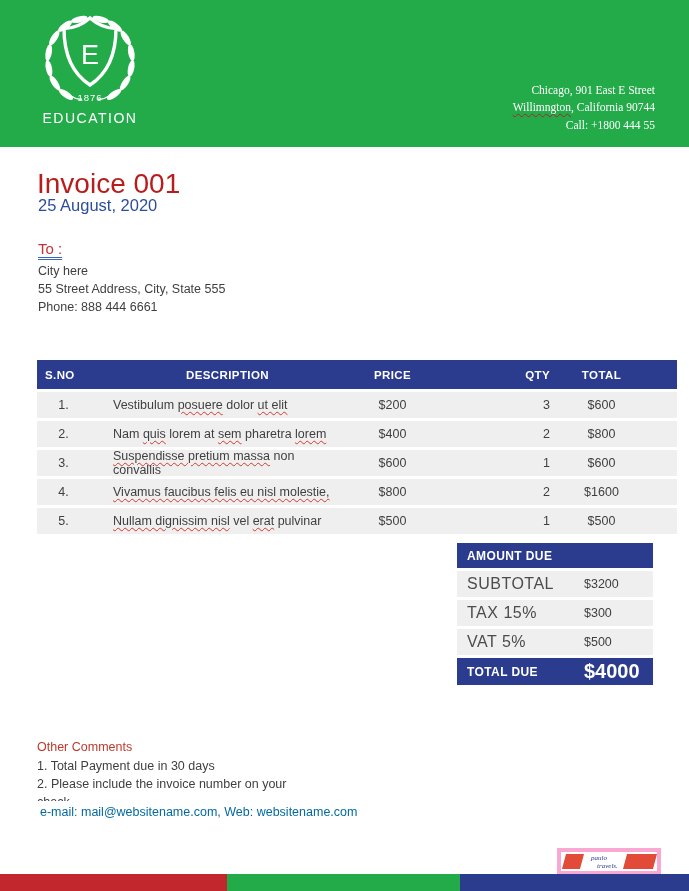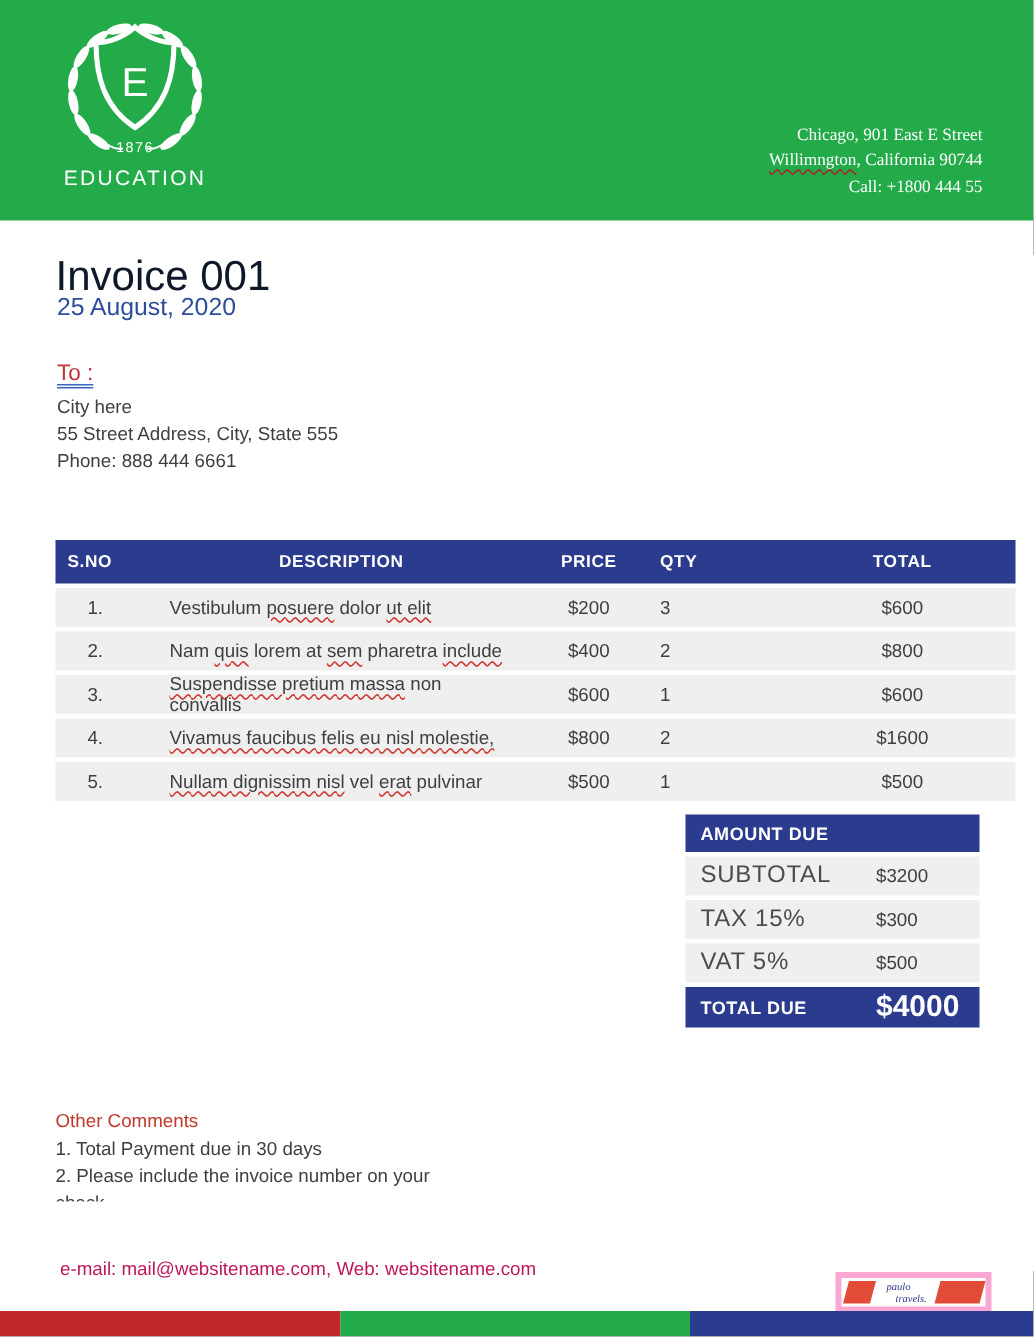--- a/index.html
+++ b/index.html
@@ -14,59 +14,59 @@
   .logo-wrap { position:absolute; left:38px; top:6px; width:104px; text-align:center; }
   .brand { position:absolute; left:38px; top:110px; width:104px; text-align:center;
            color:#fff; font-size:14px; letter-spacing:1.5px; }
   .hdr-addr { position:absolute; right:34px; bottom:13px; text-align:right;
               color:#fff; font-size:11.5px; line-height:17.5px;font-family:Liberation Serif, serif; }
   .sq  { text-decoration-line:underline; text-decoration-style:wavy;
          text-decoration-color:#cf3a31; text-decoration-thickness:1px; text-underline-offset:2px; }
   .sq-dark { text-decoration-line:underline; text-decoration-style:wavy;
          text-decoration-color:#a3272d; text-decoration-thickness:1px; text-underline-offset:2px; }
   
-  .inv-title { position:absolute; left:37px; top:168px; font-size:28px; color:#0f172a; }
+  .inv-title { position:absolute; left:37px; top:168px; font-size:28px; color:#b91c1c; }
   .inv-date  { position:absolute; left:38px; top:196px; font-size:16.5px; color:#2d4d9b; }
   .to-label  { position:absolute; left:38px; top:240px; font-size:15px; color:#c23338;
                text-decoration-line:underline; text-decoration-style:double;
                text-decoration-color:#3a66c0; text-decoration-thickness:1px; text-underline-offset:3px; }
   .bill-block { position:absolute; left:38px; top:262px; font-size:12.5px; line-height:18.2px; color:#3f3f3f; }
   
   .tbl { position:absolute; left:37px; top:360px; width:640px; }
   .tbl-head { display:flex; height:29px; background:#2b3b8e; color:#fff;
               font-size:11.5px; font-weight:700; letter-spacing:0.4px; align-items:center; }
   .tbl-row  { display:flex; height:26px; background:#efefef; margin-top:3px;
               font-size:12.5px; align-items:center; color:#3f3f3f; }
   .c-sno  { width:73px;  text-align:center; }
   .tbl-head .c-sno { text-align:left; padding-left:8px; }
   .tbl-row  .c-sno { padding-right:20px; }
   .c-desc { width:235px; text-align:left; padding-left:3px; }
   .tbl-head .c-desc { text-align:center; padding-left:0; }
   .c-price{ width:95px;  text-align:center; }
-  .c-qty  { width:110px; text-align:left; }
+  .c-qty  { width:110px; text-align:right; }
   .c-total{ width:103px; text-align:center; }
   
   .sum { position:absolute; left:457px; top:543px; width:196px; }
   .sum-head { height:25px; background:#2b3b8e; color:#fff; display:flex; align-items:center;
               padding-left:10px; font-size:12px; font-weight:700; letter-spacing:0.4px; }
   .sum-row  { position:relative; height:26px; background:#efefef; margin-top:3px;
               display:flex; align-items:center; }
   .sum-row .lbl { padding-left:10px; font-size:16px; letter-spacing:0.5px; color:#4c4c4c; }
   .sum-row .val { position:absolute; left:127px; font-size:12.5px; color:#3f3f3f; }
   .sum-total { position:relative; height:27px; background:#2b3b8e; margin-top:3px;
                display:flex; align-items:center; }
   .sum-total .lbl { padding-left:10px; font-size:12px; font-weight:700; letter-spacing:0.4px; color:#fff; }
   .sum-total .val { position:absolute; left:127px; font-size:20px; font-weight:700; color:#fff; }
   
   .comments { position:absolute; left:37px; top:740px; font-size:12.5px; }
   .comments .c-title { color:#c0392b; margin-bottom:5px; }
   .comments .c-item  { margin-top:4px; line-height:14px; color:#3f3f3f; }
   .comments .c-clip  { height:6px; overflow:hidden; margin-top:4px; color:#3f3f3f; }
   
-  .contact { position:absolute; left:40px; top:839px; font-size:12.5px; color:#be185d; }
+  .contact { position:absolute; left:40px; top:805px; font-size:12.5px; color:#0369a1; }
   .plogo { position:absolute; left:557px; top:848px; width:104px; height:27px;
            background:#fff; border:4px solid #f9a8d4; overflow:hidden; }
   .plogo .shape { position:absolute; top:2px; bottom:2px; background:#e14b38; transform:skewX(-15deg); }
   .plogo .s-left  { left:3px;  width:18px; }
   .plogo .s-right { right:2px; width:30px; }
   .plogo .t { position:absolute; color:#2c3a8c; font-family:"Liberation Serif", serif;
               font-style:italic; font-size:7px; line-height:7px; }
   .t1 { left:30px; top:3px; }  .t2 { left:36px; top:11px; }  .t3 { left:64px; top:19px; }
   .stripe { position:absolute; left:0; bottom:0; width:689px; height:17px; display:flex; }
   .stripe .seg1 { width:227px; background:#c2272d; }
@@ -133,21 +133,21 @@
     <div class="tbl-row">
       <div class="c-sno">1.</div>
       <div class="c-desc"><span>Vestibulum </span><span class="sq">posuere</span><span> dolor </span><span class="sq">ut elit</span></div>
       <div class="c-price">$200</div>
       <div class="c-qty">3</div>
       <div class="c-total">$600</div>
     </div>
 
     <div class="tbl-row">
       <div class="c-sno">2.</div>
-      <div class="c-desc"><span>Nam </span><span class="sq">quis</span><span> lorem at </span><span class="sq">sem</span><span> pharetra </span><span class="sq">include</span></div>
+      <div class="c-desc"><span>Nam </span><span class="sq">quis</span><span> lorem at </span><span class="sq">sem</span><span> pharetra </span><span class="sq">lorem</span></div>
       <div class="c-price">$400</div>
       <div class="c-qty">2</div>
       <div class="c-total">$800</div>
     </div>
 
     <div class="tbl-row">
       <div class="c-sno">3.</div>
       <div class="c-desc"><span class="sq">Suspendisse pretium massa</span><span> non convallis</span></div>
       <div class="c-price">$600</div>
       <div class="c-qty">1</div>

